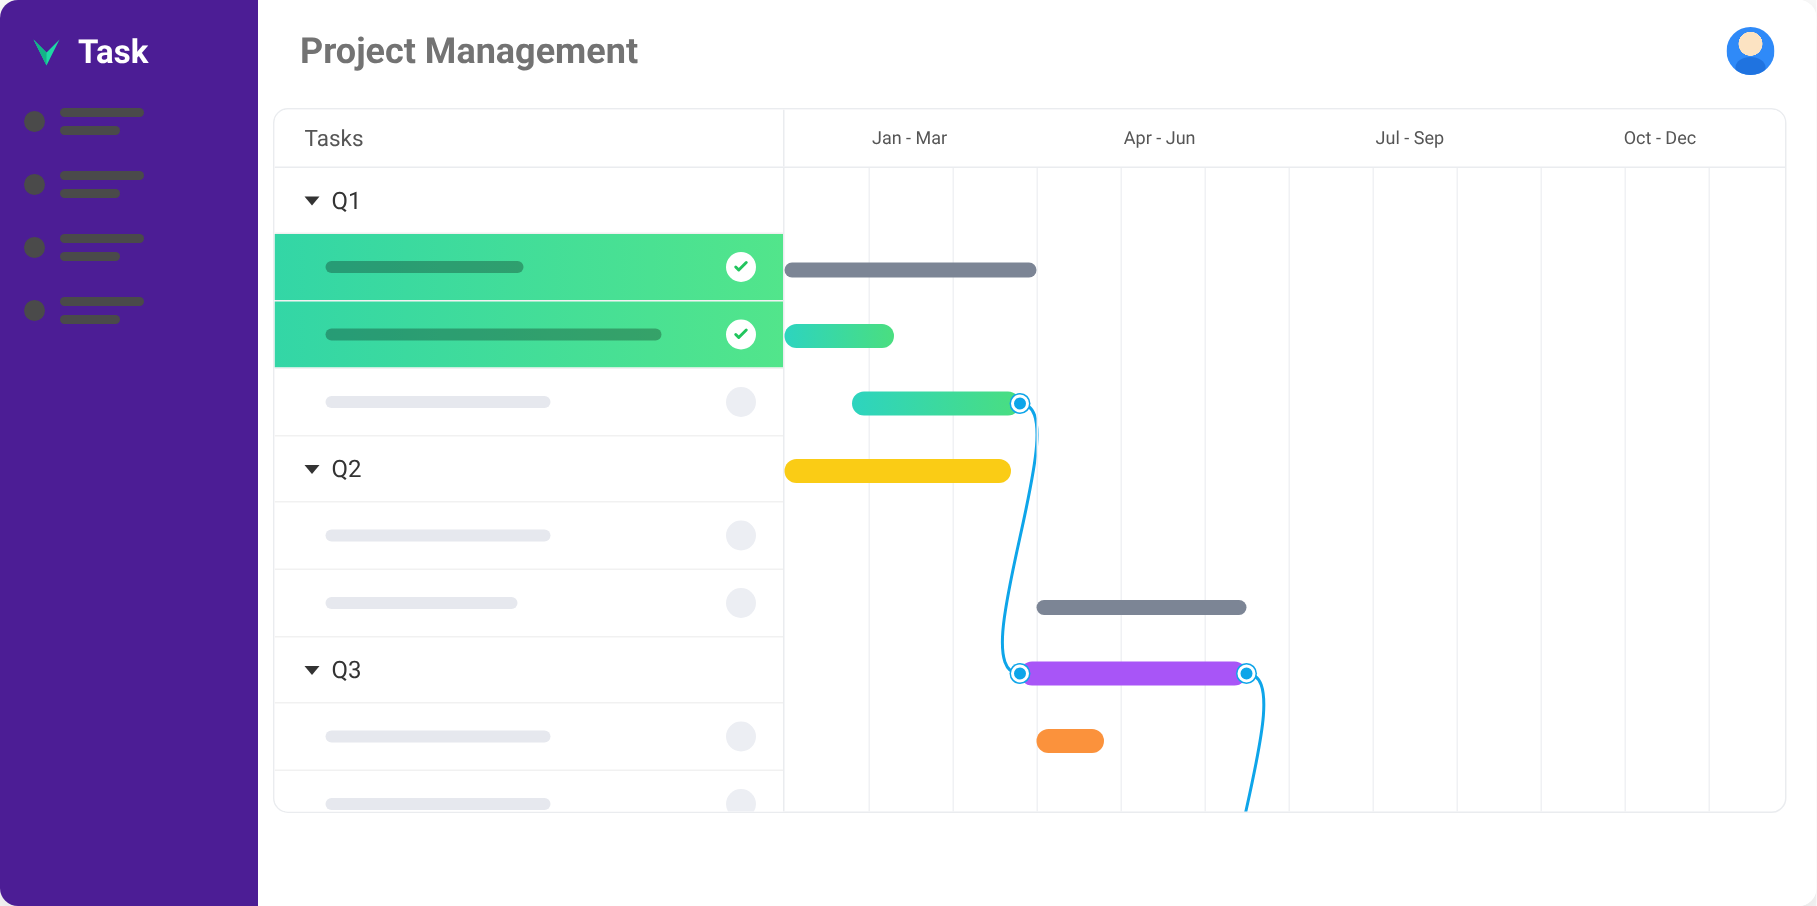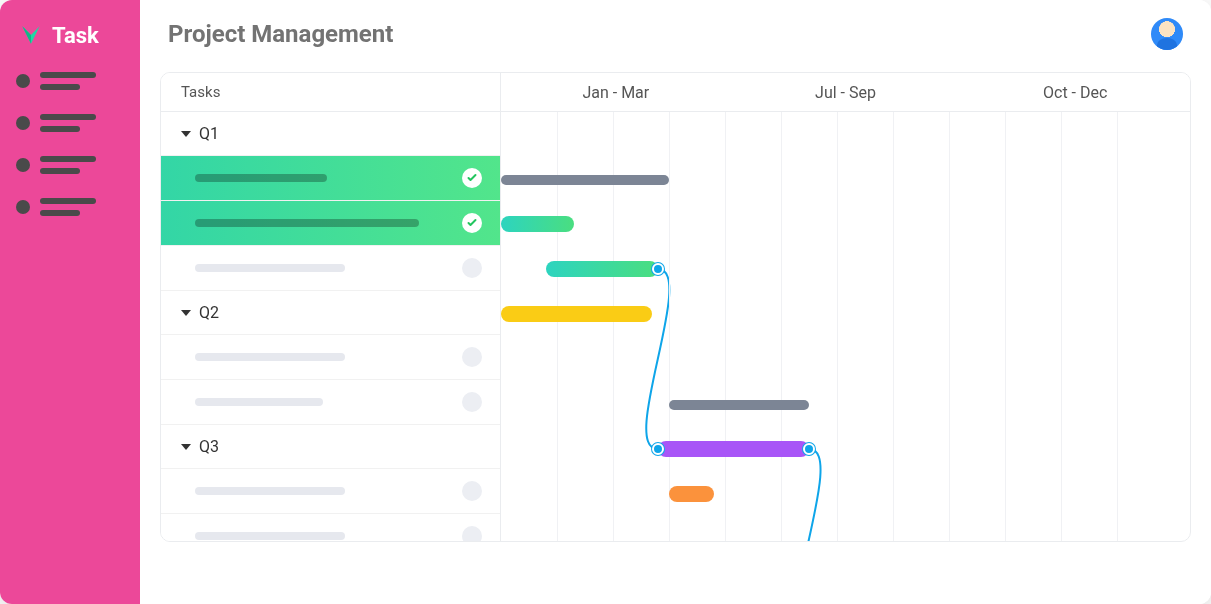--- a/index.html
+++ b/index.html
@@ -1,43 +1,43 @@
 <!DOCTYPE html>
 <html><head>
 <meta charset="utf-8">
 <style>
 * { box-sizing: border-box; margin: 0; padding: 0; }
 body { font-family: -apple-system, BlinkMacSystemFont, "Segoe UI", Roboto, sans-serif; background: #fff; width: 1211px; height: 604px; overflow: hidden; }
 .app { display: flex; height: 100%; border-radius: 12px; overflow: hidden; box-shadow: 0 8px 40px rgba(0,0,0,0.18); }
-.sidebar-nav { width: 140px; background: #ec4899; color: #fff; padding-top: 12px; }
+.sidebar-nav { width: 172px; background: #4c1d95; color: #fff; padding-top: 12px; }
 .brand { display: flex; align-items: center; gap: 8px; padding: 10px 18px 18px; }
 .logo-icon { width: 26px; height: 26px; display: flex; align-items: center; justify-content: center; }
 .brand-text { font-weight: 700; font-size: 22px; color: #fff; }
 .nav-items { padding: 6px 16px; }
 .nav-item { display: flex; align-items: center; gap: 10px; margin-bottom: 24px; }
 .nav-dot { width: 14px; height: 14px; border-radius: 50%; background: #4a4a4a; }
 .nav-line-group { display: flex; flex-direction: column; gap: 6px; }
 .nav-line { height: 6px; border-radius: 3px; background: #4a4a4a; }
 .nav-line.a { width: 56px; }
 .nav-line.b { width: 40px; }
 .main { flex: 1; background: #fff; display: flex; flex-direction: column; }
 .header { display: flex; align-items: center; justify-content: space-between; padding: 18px 28px 8px; }
 .page-title { font-size: 24px; font-weight: 700; color: #737373; }
 .avatar { width: 32px; height: 32px; border-radius: 50%; background: radial-gradient(circle at 50% 35%, #fce3c2 30%, transparent 31%), linear-gradient(#2f8af8 0%, #2f8af8 100%); position: relative; overflow: hidden; }
 .avatar::after { content:""; position:absolute; bottom:-2px; left:50%; transform:translateX(-50%); width:20px; height:14px; background:#1f73e0; border-radius:50% 50% 0 0; }
 .tabs { display: flex; gap: 24px; padding: 8px 28px 0; border-bottom: 1px solid #eee; }
 .tab { padding: 8px 2px 12px; font-size: 17px; color: #475569; cursor: pointer; }
 .tab.active { color: #222; border-bottom: 3px solid #0ea5e9; }
 .tab-placeholder { width: 56px; height: 10px; border-radius: 5px; background: #e5e8ef; align-self: center; margin-bottom: 10px; }
-.content { padding: 14px 20px 0 20px; flex: 1; position: relative; }
+.content { padding: 14px 20px 0 10px; flex: 1; position: relative; }
 .gantt-wrap { border: 1px solid #eaecef; border-radius: 10px; overflow: hidden; height: 470px; position: relative; }
 .gantt-head { display: flex; border-bottom: 1px solid #eaecef; background: #fff; }
 .col-tasks-h { width: 340px; padding: 10px 20px; font-size: 15px; color: #555; border-right: 1px solid #eaecef; }
 .timeline-head { flex: 1; display: flex; }
-.qcol-h { flex: 1; display: flex; align-items: center; justify-content: center; font-size: 16px; color: #555; position: relative; }
+.qcol-h { flex: 1; display: flex; align-items: center; justify-content: center; font-size: 12px; color: #555; position: relative; }
 .gantt-body { display: flex; position: relative; height: 438px; }
 .task-col { width: 340px; border-right: 1px solid #eaecef; background: #fff; }
 .group-row { display: flex; align-items: center; gap: 8px; padding: 12px 20px; font-size: 16px; color: #333; border-bottom: 1px solid #f1f1f1; }
 .caret { width: 0; height: 0; border-left: 5px solid transparent; border-right: 5px solid transparent; border-top: 6px solid #333; }
 .task-row { display: flex; align-items: center; justify-content: space-between; padding: 12px 18px 12px 34px; border-bottom: 1px solid #f1f1f1; height: 45px; }
 .task-row.sel { background: linear-gradient(90deg, #33d6a6 0%, #52e58b 100%); }
 .task-bar-mini { height: 8px; border-radius: 4px; background: #e6e8ee; }
 .task-row.sel .task-bar-mini { background: rgba(0,0,0,0.28); }
 .check { width: 20px; height: 20px; border-radius: 50%; display:flex;align-items:center;justify-content:center; }
 .check.done { background: #fff; color:#22c55e; }
@@ -104,20 +104,21 @@
     </div>
 
 
     <div class="content">
       <div class="gantt-wrap">
 
         <div class="gantt-head">
           <div class="col-tasks-h">Tasks</div>
           <div class="timeline-head">
             <div class="qcol-h">Jan - Mar</div>
+            <div class="qcol-h">Apr - Jun</div>
             <div class="qcol-h">Jul - Sep</div>
             <div class="qcol-h">Oct - Dec</div>
           </div>
         </div>
 
         <div class="gantt-body">
 
           <div class="task-col">
 
             <div class="group-row">

